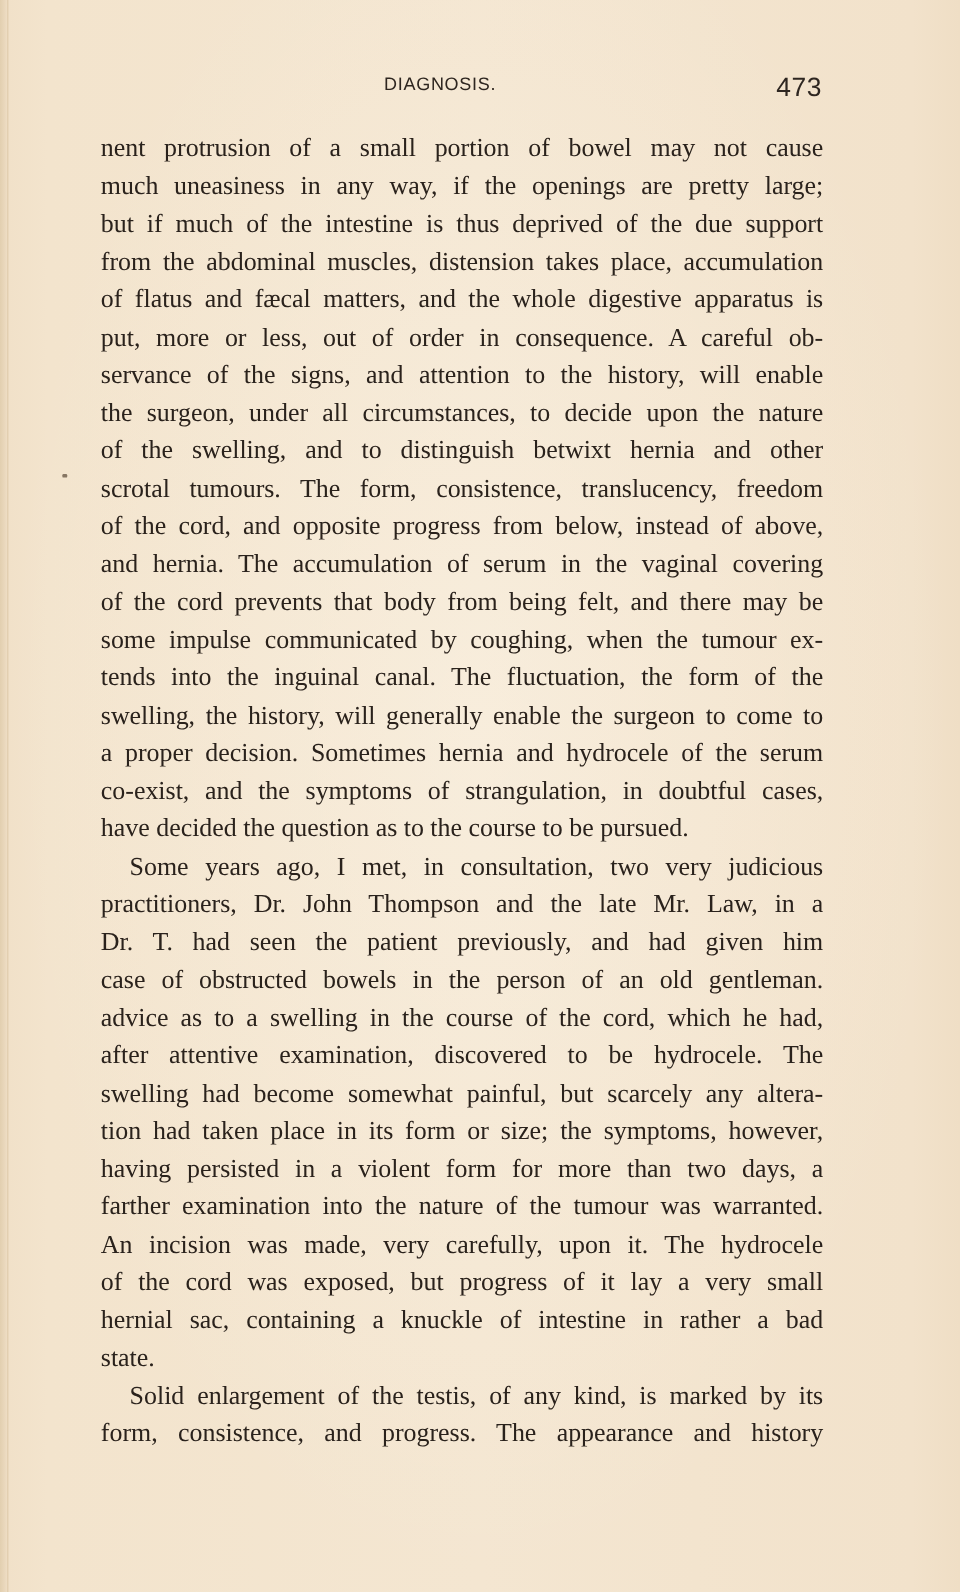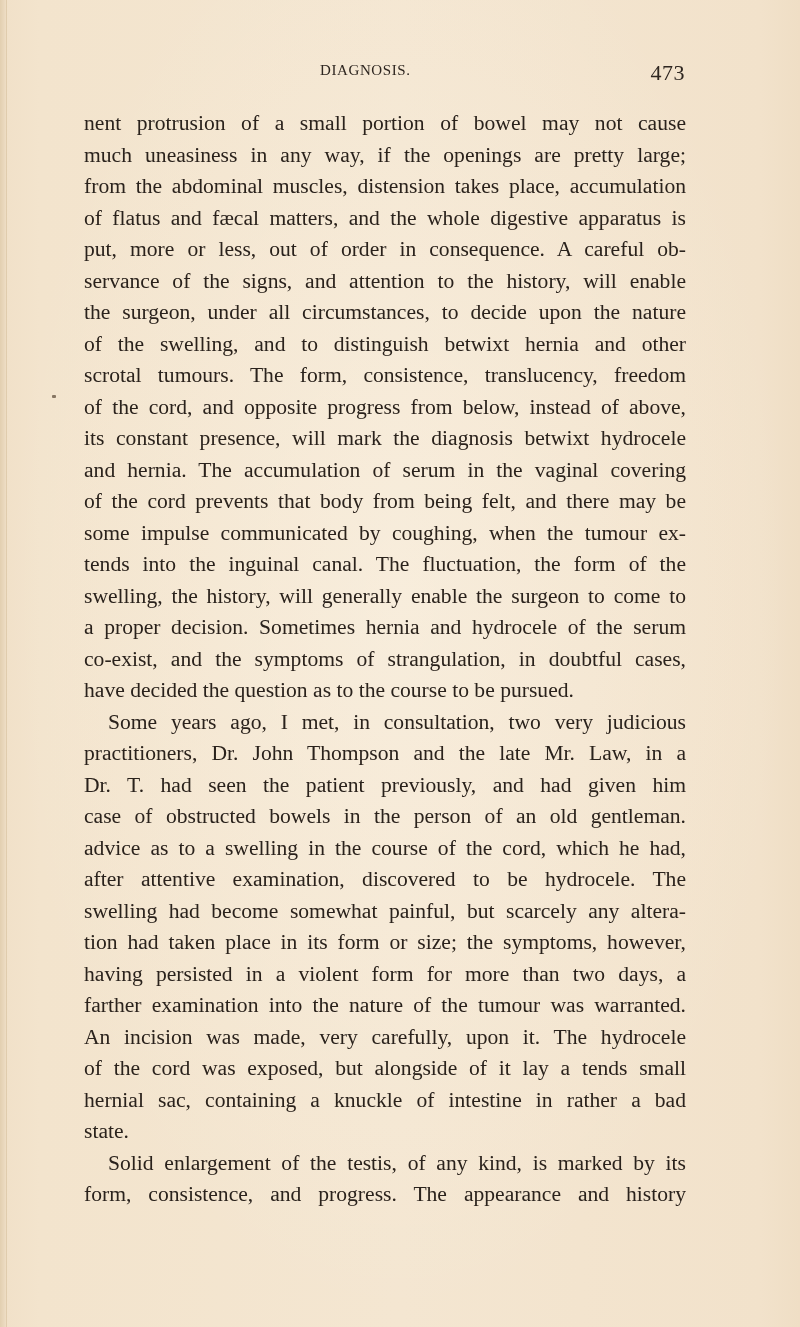--- a/index.html
+++ b/index.html
@@ -36,21 +36,21 @@
       inset: 0;
       background: radial-gradient(ellipse at 50% 45%, rgba(255,250,240,0.35), rgba(0,0,0,0) 70%);
       pointer-events: none;
     }
     .running-head {
       position: absolute;
       top: 60px;
       left: 300px;
       width: 385px;
       height: 30px;
-      font-family: Liberation Serif, serif;
+      font-family: Liberation Sans, sans-serif;
       color: #2e2620;
       z-index: 1;
       text-align: right;
     }
     .running-title {
       position: absolute;
       left: 20px;
       top: 2px;
       font-size: 15px;
       letter-spacing: 0.6px;
@@ -106,47 +106,47 @@
   <div class="running-head">
     <span class="running-title">DIAGNOSIS.</span>
     <span class="folio">473</span>
   </div>
 
   <div class="margin-mark"></div>
 
   <div class="body-text" id="body-text">
       <span class="line">nent protrusion of a small portion of bowel may not cause</span>
       <span class="line">much uneasiness in any way, if the openings are pretty large;</span>
+      <span class="line">but if much of the intestine is thus deprived of the due support</span>
       <span class="line">from the abdominal muscles, distension takes place, accumulation</span>
       <span class="line">of flatus and fæcal matters, and the whole digestive apparatus is</span>
       <span class="line">put, more or less, out of order in consequence.  A careful ob-</span>
       <span class="line">servance of the signs, and attention to the history, will enable</span>
       <span class="line">the surgeon, under all circumstances, to decide upon the nature</span>
       <span class="line">of the swelling, and to distinguish betwixt hernia and other</span>
       <span class="line">scrotal tumours.  The form, consistence, translucency, freedom</span>
       <span class="line">of the cord, and opposite progress from below, instead of above,</span>
-      <span class="line">its constant presence, will mark the diagnosis betwixt hydrocele</span>
       <span class="line">and hernia.  The accumulation of serum in the vaginal covering</span>
       <span class="line">of the cord prevents that body from being felt, and there may be</span>
       <span class="line">some impulse communicated by coughing, when the tumour ex-</span>
       <span class="line">tends into the inguinal canal.  The fluctuation, the form of the</span>
       <span class="line">swelling, the history, will generally enable the surgeon to come to</span>
       <span class="line">a proper decision.  Sometimes hernia and hydrocele of the serum</span>
       <span class="line">co-exist, and the symptoms of strangulation, in doubtful cases,</span>
       <span class="line last">have decided the question as to the course to be pursued.</span>
       <span class="line indent">Some years ago, I met, in consultation, two very judicious</span>
       <span class="line">practitioners, Dr. John Thompson and the late Mr. Law, in a</span>
       <span class="line">Dr. T. had seen the patient previously, and had given him</span>
       <span class="line">case of obstructed bowels in the person of an old gentleman.</span>
       <span class="line">advice as to a swelling in the course of the cord, which he had,</span>
       <span class="line">after attentive examination, discovered to be hydrocele.  The</span>
       <span class="line">swelling had become somewhat painful, but scarcely any altera-</span>
       <span class="line">tion had taken place in its form or size; the symptoms, however,</span>
       <span class="line">having persisted in a violent form for more than two days, a</span>
       <span class="line">farther examination into the nature of the tumour was warranted.</span>
       <span class="line">An incision was made, very carefully, upon it.  The hydrocele</span>
-      <span class="line">of the cord was exposed, but alongside of it lay a tends small</span>
+      <span class="line">of the cord was exposed, but progress of it lay a very small</span>
       <span class="line">hernial sac, containing a knuckle of intestine in rather a bad</span>
       <span class="line last">state.</span>
       <span class="line indent">Solid enlargement of the testis, of any kind, is marked by its</span>
       <span class="line">form, consistence, and progress.  The appearance and history</span>
     </div>
 </div>
 
 </body></html>

